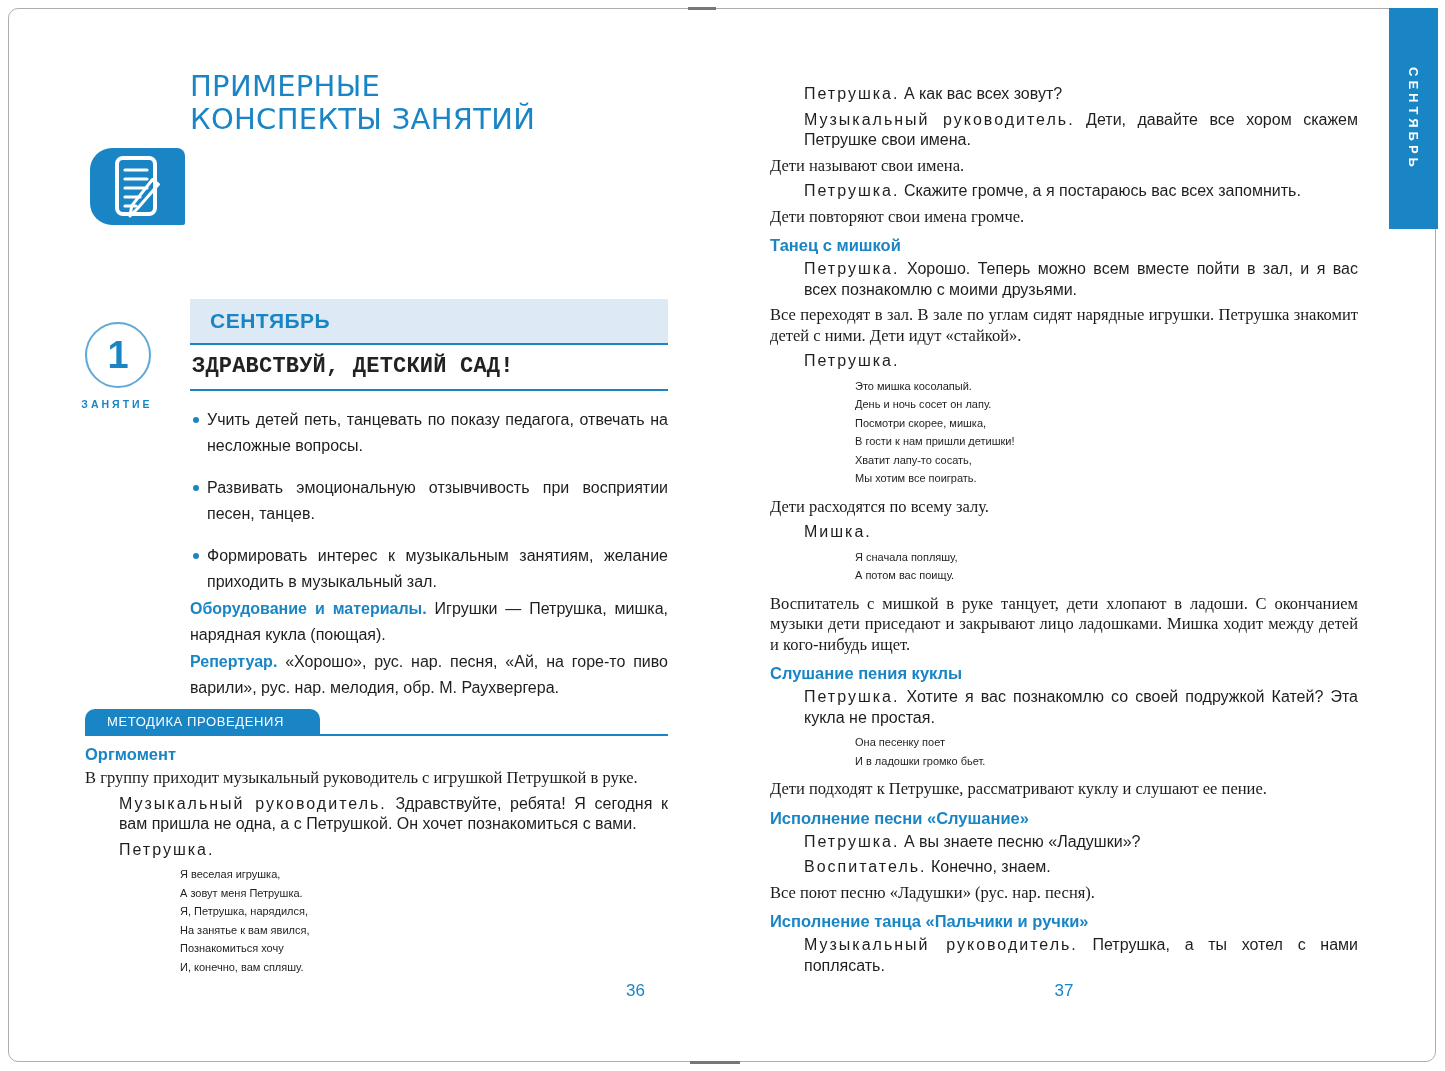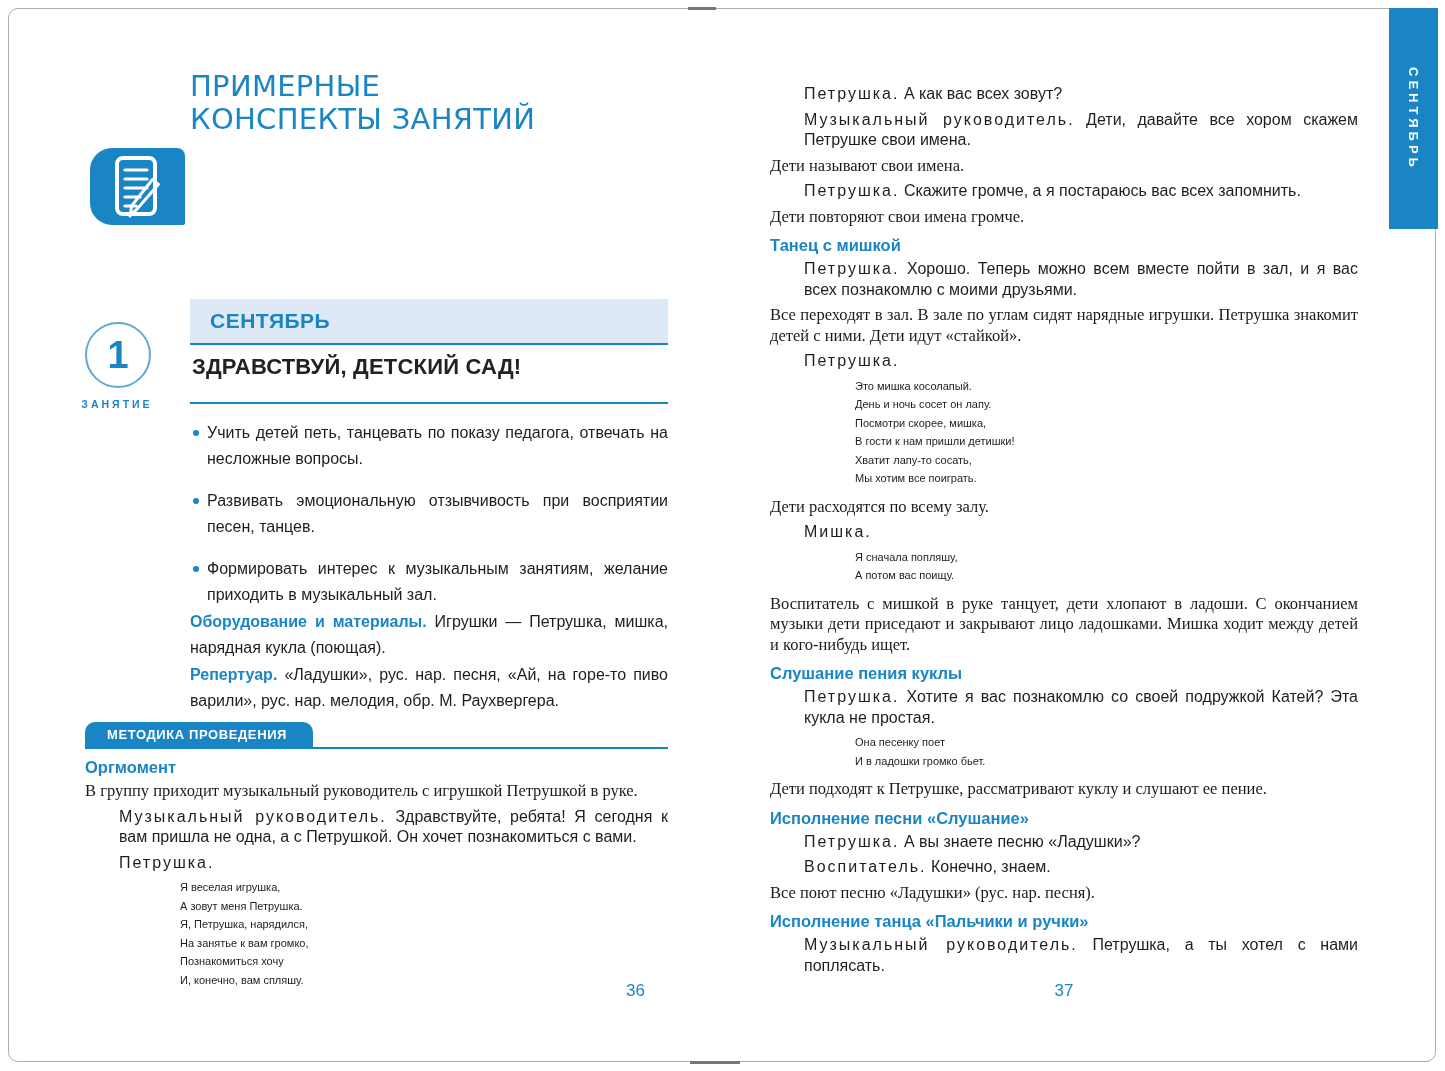--- a/index.html
+++ b/index.html
@@ -57,40 +57,40 @@
     font-size:10.5px;letter-spacing:3px;color:var(--accent);font-weight:bold;
   }
   .month-band{
     height:44px;background:var(--band);display:flex;align-items:center;
     padding-left:20px;box-sizing:border-box;
   }
   .month-band span{font-size:21px;font-weight:bold;color:var(--accent);letter-spacing:0.5px;}
   .rule{height:2px;background:var(--accent);}
   .lesson-title{
     margin:0;font-size:22px;font-weight:bold;color:#222;
-    padding:9px 0 22px 2px;letter-spacing:0.2px;
+    padding:9px 0 10px 2px;letter-spacing:0.2px;font-family:Liberation Mono, monospace;
   }
   .program{margin-top:10px;}
   .subhead{margin:9px 0 4px;font-size:16.5px;font-weight:bold;color:var(--accent);}
   .program .subhead{margin:12px 0 5px;}
   .objectives{list-style:none;margin:0;padding:0;}
   .objectives li{
     position:relative;padding-left:17px;font-size:16px;line-height:26px;
     text-align:justify;hyphens:auto;margin:16px 0 1px;
   }
   .objectives li::before{
     content:"";position:absolute;left:3px;top:10px;width:6px;height:6px;
     border-radius:50%;background:var(--accent);
   }
   .label-run{margin:0 0 1px;font-size:16px;line-height:26px;text-align:justify;hyphens:auto;}
   .label-run .label{color:var(--accent);font-weight:bold;margin-top:44px;}
   .method-row{margin-top:8px;}
   .method-tab{
-    display:inline-block;background:var(--accent);color:#fff;font-weight:bold;
-    font-size:13px;letter-spacing:0.6px;padding:5px 26px 5px 22px;
+    display:inline-block;background:var(--accent);color:#fff;font-weight:normal;
+    font-size:13px;letter-spacing:0.6px;padding:5px 36px 5px 22px;
     border-radius:10px 10px 0 0;vertical-align:bottom;
   }
 
   
   .blocks{margin-top:2px;}
   .page.right .blocks{padding-top:12px;}
   .blocks p{margin:0 0 5px;}
   .stage{
     font-family:"Liberation Serif",serif;font-size:16.5px;line-height:20.5px;
     text-align:justify;hyphens:auto;color:#1b1b1b;
@@ -155,39 +155,39 @@
 
     <div class="program">
       <ul class="objectives" id="objectives">
           <li>Учить детей петь, танцевать по показу педагога, отвечать на несложные вопросы.</li>
           <li>Развивать эмоциональную отзывчивость при восприятии песен, танцев.</li>
           <li>Формировать интерес к музыкальным занятиям, желание приходить в музыкальный зал.</li>
         </ul>
       <p class="label-run"><span class="label">Оборудование и материалы.</span>
         <span>Игрушки — Петрушка, мишка, нарядная кукла (поющая).</span></p>
       <p class="label-run"><span class="label">Репертуар.</span>
-        <span>«Ладушки», рус. нар. песня, «Ай, на горе-то пиво варили», рус. нар. мелодия, обр. М. Раухвергера.</span></p>
+        <span>«Хорошо», рус. нар. песня, «Ай, на горе-то пиво варили», рус. нар. мелодия, обр. М. Раухвергера.</span></p>
     </div>
   </div>
 
   <div class="method-row">
     <div class="method-tab">МЕТОДИКА ПРОВЕДЕНИЯ</div>
     <div class="rule"></div>
   </div>
 
   <div class="blocks" id="left-blocks">
       <h3 class="subhead">Оргмомент</h3>
       <p class="stage">В группу приходит музыкальный руководитель с игрушкой Петрушкой в руке.</p>
       <p class="dialog"><span class="speaker">Музыкальный руководитель.</span> Здравствуйте, ребята! Я сегодня к вам пришла не одна, а с Петрушкой. Он хочет познакомиться с вами.</p>
       <p class="dialog"><span class="speaker">Петрушка.</span></p>
       <div class="poem">
         <div class="poem-line">Я веселая игрушка,</div>
         <div class="poem-line">А зовут меня Петрушка.</div>
         <div class="poem-line">Я, Петрушка, нарядился,</div>
-        <div class="poem-line">На занятье к вам громко,</div>
+        <div class="poem-line">На занятье к вам явился,</div>
         <div class="poem-line">Познакомиться хочу</div>
         <div class="poem-line">И, конечно, вам спляшу.</div>
       </div>
     </div>
 </div>
 
 <div class="page right">
   <div class="blocks" id="right-blocks">
       <p class="dialog"><span class="speaker">Петрушка.</span> А как вас всех зовут?</p>
       <p class="dialog"><span class="speaker">Музыкальный руководитель.</span> Дети, давайте все хором скажем Петрушке свои имена.</p>

